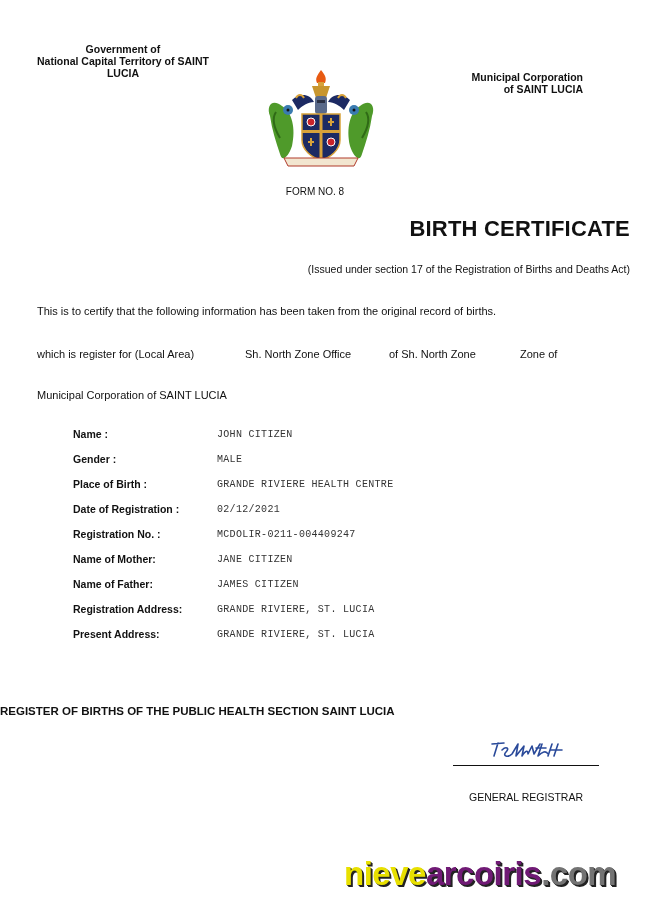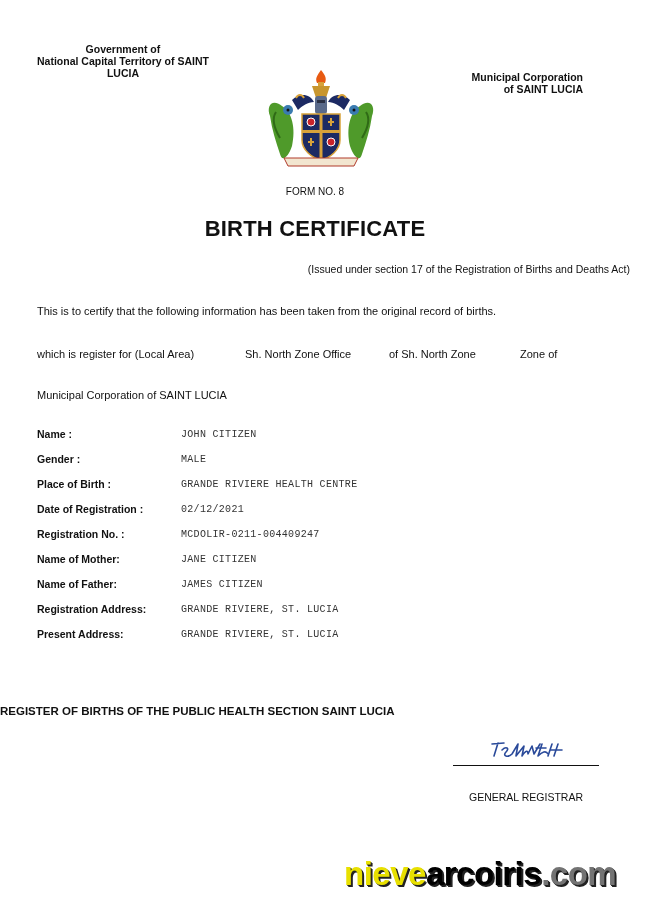--- a/index.html
+++ b/index.html
@@ -4,40 +4,40 @@
 <style>
   html, body { margin: 0; padding: 0; background: #ffffff; }
   body { width: 645px; height: 912px; position: relative; overflow: hidden;
          font-family: "Liberation Sans", sans-serif; color: #111; }
   .abs { position: absolute; }
   .hdr { font-weight: bold; font-size: 10.5px; line-height: 12px; }
   .hdr-left { left: 37px; top: 43px; text-align: center; }
   .hdr-right { right: 62px; top: 43px; text-align: right; margin-top: 28px; }
   .crest { left: 262px; top: 68px; width: 118px; height: 100px; }
   .form-no { left: 0; width: 630px; top: 186px; text-align: center; font-size: 10px; }
-  .title { left: 0; width: 630px; top: 216px; text-align: center; font-size: 22px; font-weight: bold; letter-spacing: 0.2px; }
+  .title { left: 0; width: 630px; top: 216px; text-align: right; font-size: 22px; font-weight: bold; letter-spacing: 0.2px; }
   .issued { left: 0; width: 630px; top: 263px; text-align: right; font-size: 10.5px; }
   .body-txt { font-size: 11px; }
   .certify { left: 37px; top: 305px; }
   .reg-line { left: 37px; top: 348px; width: 580px; height: 14px; }
   .reg-line span { position: absolute; top: 0; white-space: nowrap; text-align: center; }
   .muni { left: 37px; top: 389px; }
   .fields { left: 37px; top: 428px; width: 560px; }
-  .row { height: 25px; position: relative; }
+  .row { height: 25px; position: relative; margin-left: 36px; }
   .row .lbl { position: absolute; left: 0; top: 0; font-weight: bold; font-size: 10.5px; }
   .row .val { position: absolute; left: 144px; top: 1px; font-family: "Liberation Mono", monospace; font-size: 10px; color: #333; letter-spacing: 0.3px; }
   .register { left: 0; width: 630px; top: 705px; font-weight: bold; font-size: 11.5px; }
   .sig { left: 488px; top: 738px; width: 80px; height: 22px; }
   .sig-line { left: 453px; top: 765px; width: 146px; height: 1px; background: #111; }
   .registrar { left: 453px; width: 146px; top: 767px; text-align: center; font-size: 10.5px; margin-top: 24px; }
   .watermark { left: 344px; top: 855px; font-size: 33px; font-weight: bold; letter-spacing: -0.5px;
                font-family: "Liberation Sans", sans-serif;
                text-shadow: 2px 2px 0 #222, 1px 1px 0 #222; }
   .wm-a { color: #e8e000; }
-  .wm-b { color: #000000; }
+  .wm-b { color: #701a75; }
   .wm-c { color: #737373; }
 </style>
 </head>
 <body>
 
 <div class="abs hdr hdr-left">
   <div>Government of</div>
   <div>National Capital Territory of SAINT</div>
   <div>LUCIA</div>
 </div>

